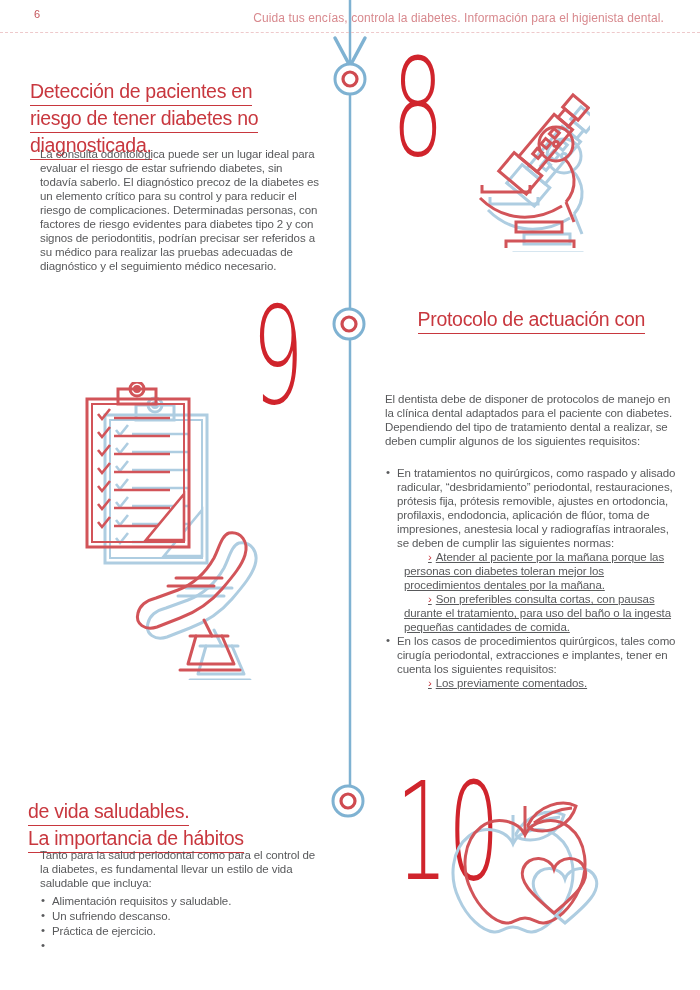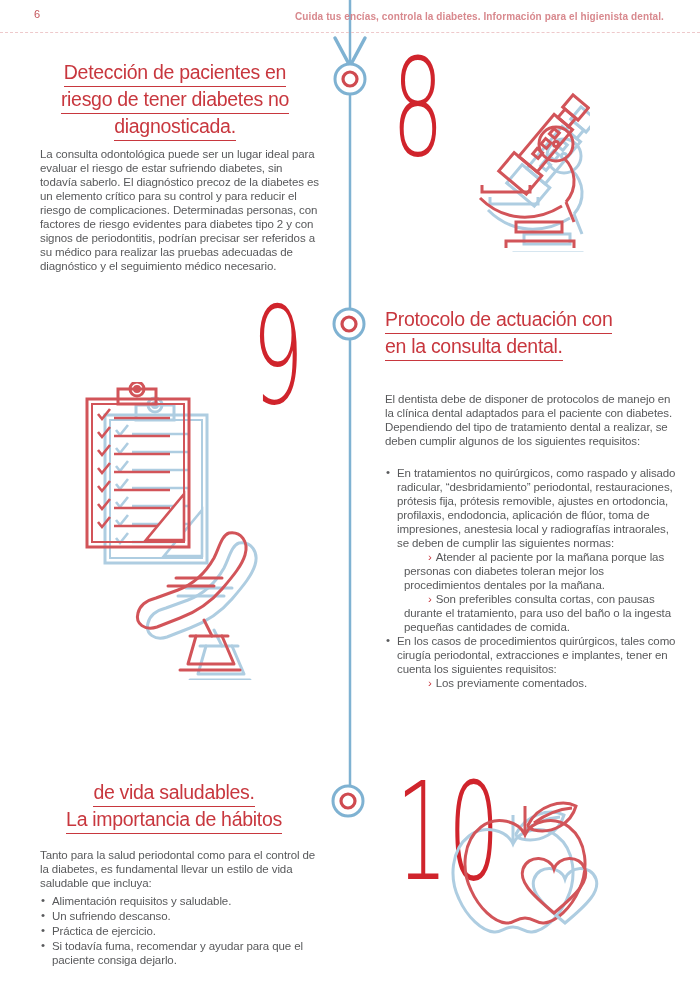--- a/index.html
+++ b/index.html
@@ -6,33 +6,33 @@
     --accent_red:#c8373e; --numeral_red:#d0242c; --timeline_blue:#7fb2d2;
     --illustration_red:#d25459; --illustration_blue:#aecde1; --text_gray:#58595b;
     --header_pink:#d8898e; --rule_pink:#eec9cb; --page_bg:#ffffff;
   }
   *{box-sizing:border-box;margin:0;padding:0;}
   html,body{background:#fff;}
   body{width:700px;height:990px;position:relative;overflow:hidden;
        font-family:"Liberation Sans", sans-serif;background:var(--page_bg);}
   .abs{position:absolute;}
   .pagenum{color:#c4555b;font-size:11px;}
-  .headnote{color:var(--header_pink);font-size:10px;letter-spacing:0.1px;font-weight:bold;}
+  .headnote{color:var(--header_pink);font-size:12px;letter-spacing:0.1px;}
   .rule{border-top:1px dashed var(--rule_pink);width:700px;height:0;}
-  .heading{color:var(--accent_red);font-size:19.5px;line-height:25px;letter-spacing:-0.3px;}
+  .heading{color:var(--accent_red);font-size:19.5px;line-height:25px;letter-spacing:-0.3px;text-align:right;}
   .heading .hl{display:inline-block;border-bottom:1.5px solid var(--accent_red);padding-bottom:1px;}
-  .alignR{text-align:center;}
+  .alignR{text-align:left;margin-top:19px;}
   .bodytext{color:var(--text_gray);font-size:11.5px;line-height:14px;letter-spacing:-0.1px;}
   .numeral{color:var(--numeral_red);font-size:136px;line-height:1;font-weight:100;
            font-family:"DejaVu Sans","Liberation Sans",sans-serif;
            transform:scaleX(0.60);transform-origin:0 0;white-space:nowrap;}
   .bullets .group{margin-bottom:11px;}
   .bullet{position:relative;padding-left:12px;}
   .bullet .dot{position:absolute;left:1px;top:-1px;color:var(--text_gray);}
-  .sub{padding-left:7px;text-indent:24px;}
+  .sub{padding-left:7px;text-indent:24px;text-decoration:underline;}
   .sub .chev{color:var(--accent_red);padding-right:4px;}
   .simple-bullets .bullet{margin-bottom:1px;}
   svg{display:block;}
   .ill-red{stroke:var(--illustration_red);}
   .ill-blue{stroke:var(--illustration_blue);}
   .z1{z-index:1;} .z2{z-index:2;}
 </style>
 </head>
 <body>
 
@@ -136,21 +136,20 @@
       <path d="M66,108 L58,136 H104 L92,108"></path>
       <path d="M50,142 H110"></path>
     </g>
   </defs>
   <use href="#chair" transform="translate(10,10)" class="ill-blue"></use>
   <use href="#chair" class="ill-red"></use>
 </svg>
 
 <div class="abs heading z2" style="left:385px;top:307px;width:260px">
   <div><span class="hl">Protocolo de actuación con</span></div>
-  <div><span class="hl">en la consulta dental.</span></div>
 </div>
 <div class="abs bodytext z2" style="left:385px;top:392px;width:290px">El dentista debe de disponer de protocolos de manejo en la clínica dental adaptados para el paciente con diabetes. Dependiendo del tipo de tratamiento dental a realizar, se deben cumplir algunos de los siguientes requisitos:</div>
 
 <div class="abs bodytext bullets z2" style="left:385px;top:466px;width:294px">
   <div class="group">
     <div class="bullet">
       <span class="dot">•</span>
       <span>En tratamientos no quirúrgicos, como raspado y alisado radicular, “desbridamiento” periodontal, restauraciones, prótesis fija, prótesis removible, ajustes en ortodoncia, profilaxis, endodoncia, aplicación de flúor, toma de impresiones, anestesia local y radiografías intraorales, se deben de cumplir las siguientes normas:</span>
       <div class="sub">
         <span class="chev">›</span><span>Atender al paciente por la mañana porque las personas con diabetes toleran mejor los procedimientos dentales por la mañana.</span>
@@ -185,21 +184,20 @@
   <div class="bullet">
     <span class="dot">•</span>
     <span>Un sufriendo descanso.</span>
   </div>
   <div class="bullet">
     <span class="dot">•</span>
     <span>Práctica de ejercicio.</span>
   </div>
   <div class="bullet">
     <span class="dot">•</span>
-    <span>Si todavía fuma, recomendar y ayudar para que el paciente consiga dejarlo.</span>
   </div>
 </div>
 
 <div class="abs numeral z2" style="left:396px;top:764px">10</div>
 
 <svg class="abs z2" style="left:450px;top:792px" width="150" height="154" viewBox="0 0 150 154">
   <defs>
     <g id="appleBody" fill="none" stroke-width="3">
       <path d="M75,43 C69,29 46,23 31,35 C13,49 11,77 21,98 C29,116 44,130 56,131 C63,132 66,126 75,126 C84,126 87,132 94,131 C106,130 121,116 129,98 C139,77 137,49 119,35 C104,23 81,29 75,43 Z"></path>
       <path d="M75,42 V14"></path>

